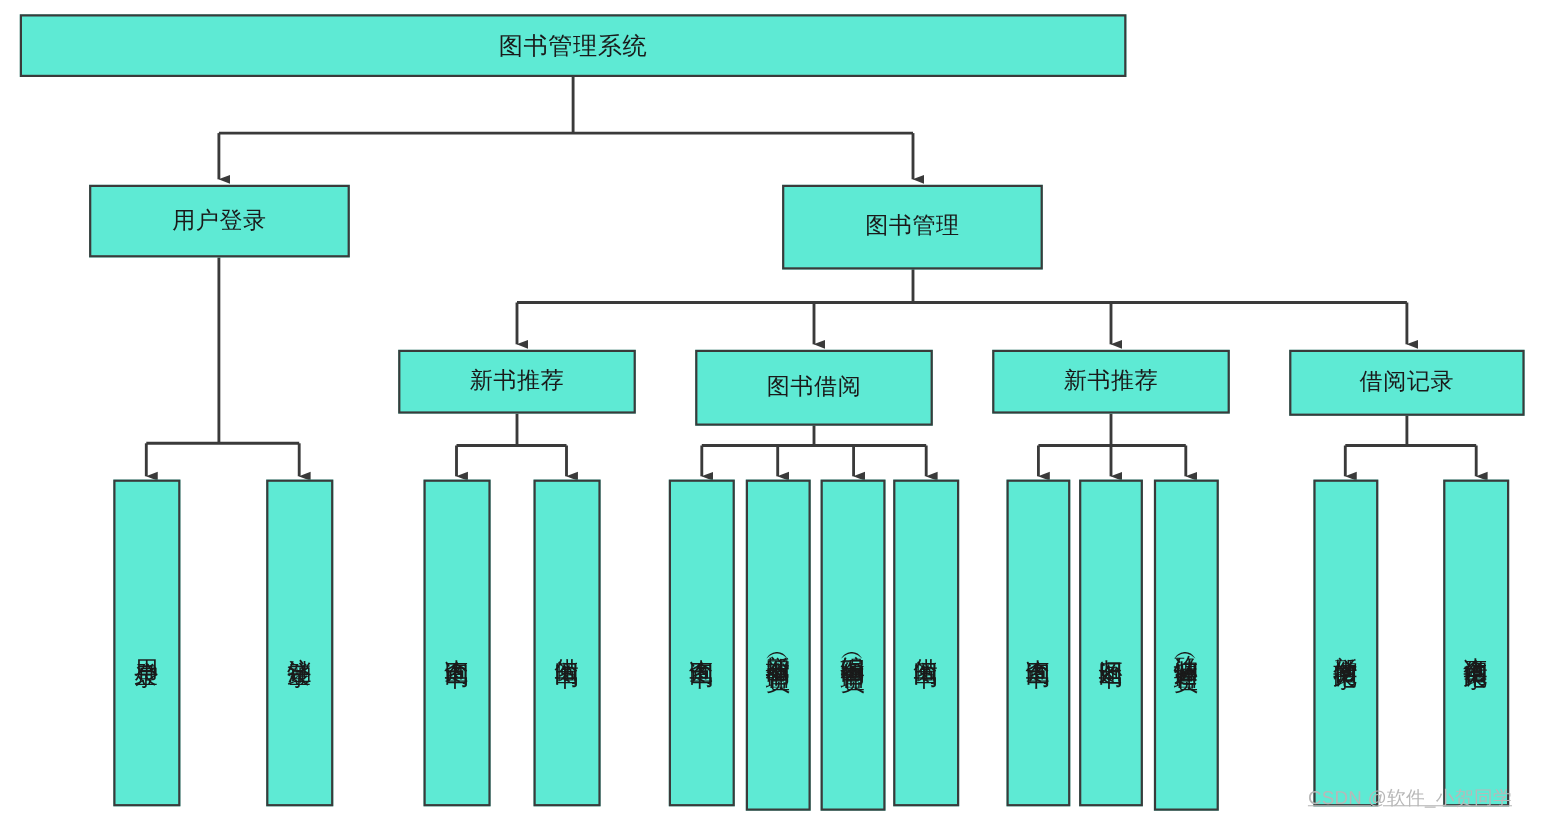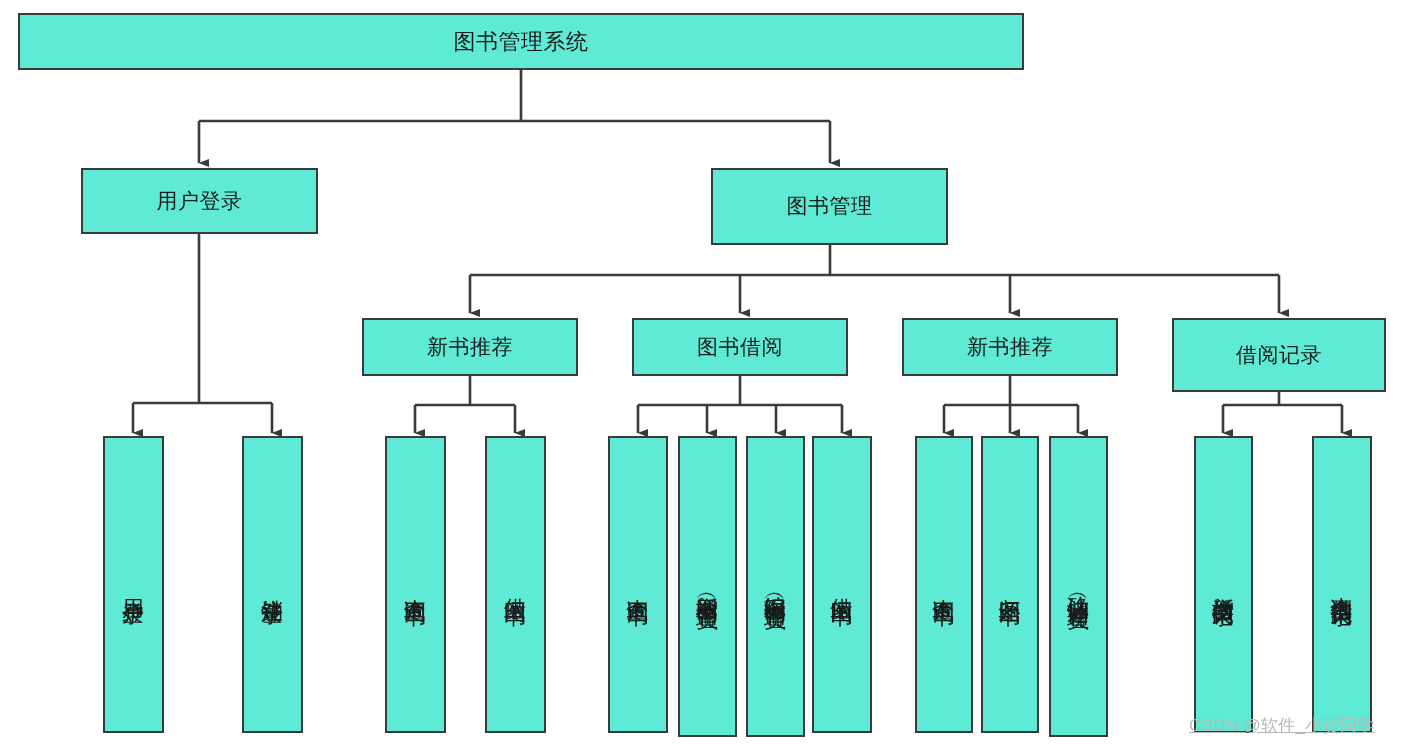--- a/index.html
+++ b/index.html
@@ -140,27 +140,27 @@
   <div class="node horiz" style="left:81px; top:168px; width:237px; height:66px;">
     <span class="label">用户登录</span>
   </div>
   <div class="node horiz" style="left:711px; top:168px; width:237px; height:77px;">
     <span class="label">图书管理</span>
   </div>
 
   <div class="node horiz" style="left:362px; top:318px; width:216px; height:58px;">
     <span class="label">新书推荐</span>
   </div>
-  <div class="node horiz" style="left:632px; top:318px; width:216px; height:58px;">
+  <div class="node horiz" style="left:632px; top:318px; width:216px; height:69px;">
     <span class="label">图书借阅</span>
   </div>
   <div class="node horiz" style="left:902px; top:318px; width:216px; height:58px;">
     <span class="label">新书推荐</span>
   </div>
-  <div class="node horiz" style="left:1172px; top:318px; width:214px; height:74px;">
+  <div class="node horiz" style="left:1172px; top:318px; width:214px; height:60px;">
     <span class="label">借阅记录</span>
   </div>
 
   <div class="node vert" style="left:103px; top:436px; width:61px; height:297px;">
     <span class="label">用户登录</span>
   </div>
   <div class="node vert" style="left:242px; top:436px; width:61px; height:297px;">
     <span class="label">注销登录</span>
   </div>
 

